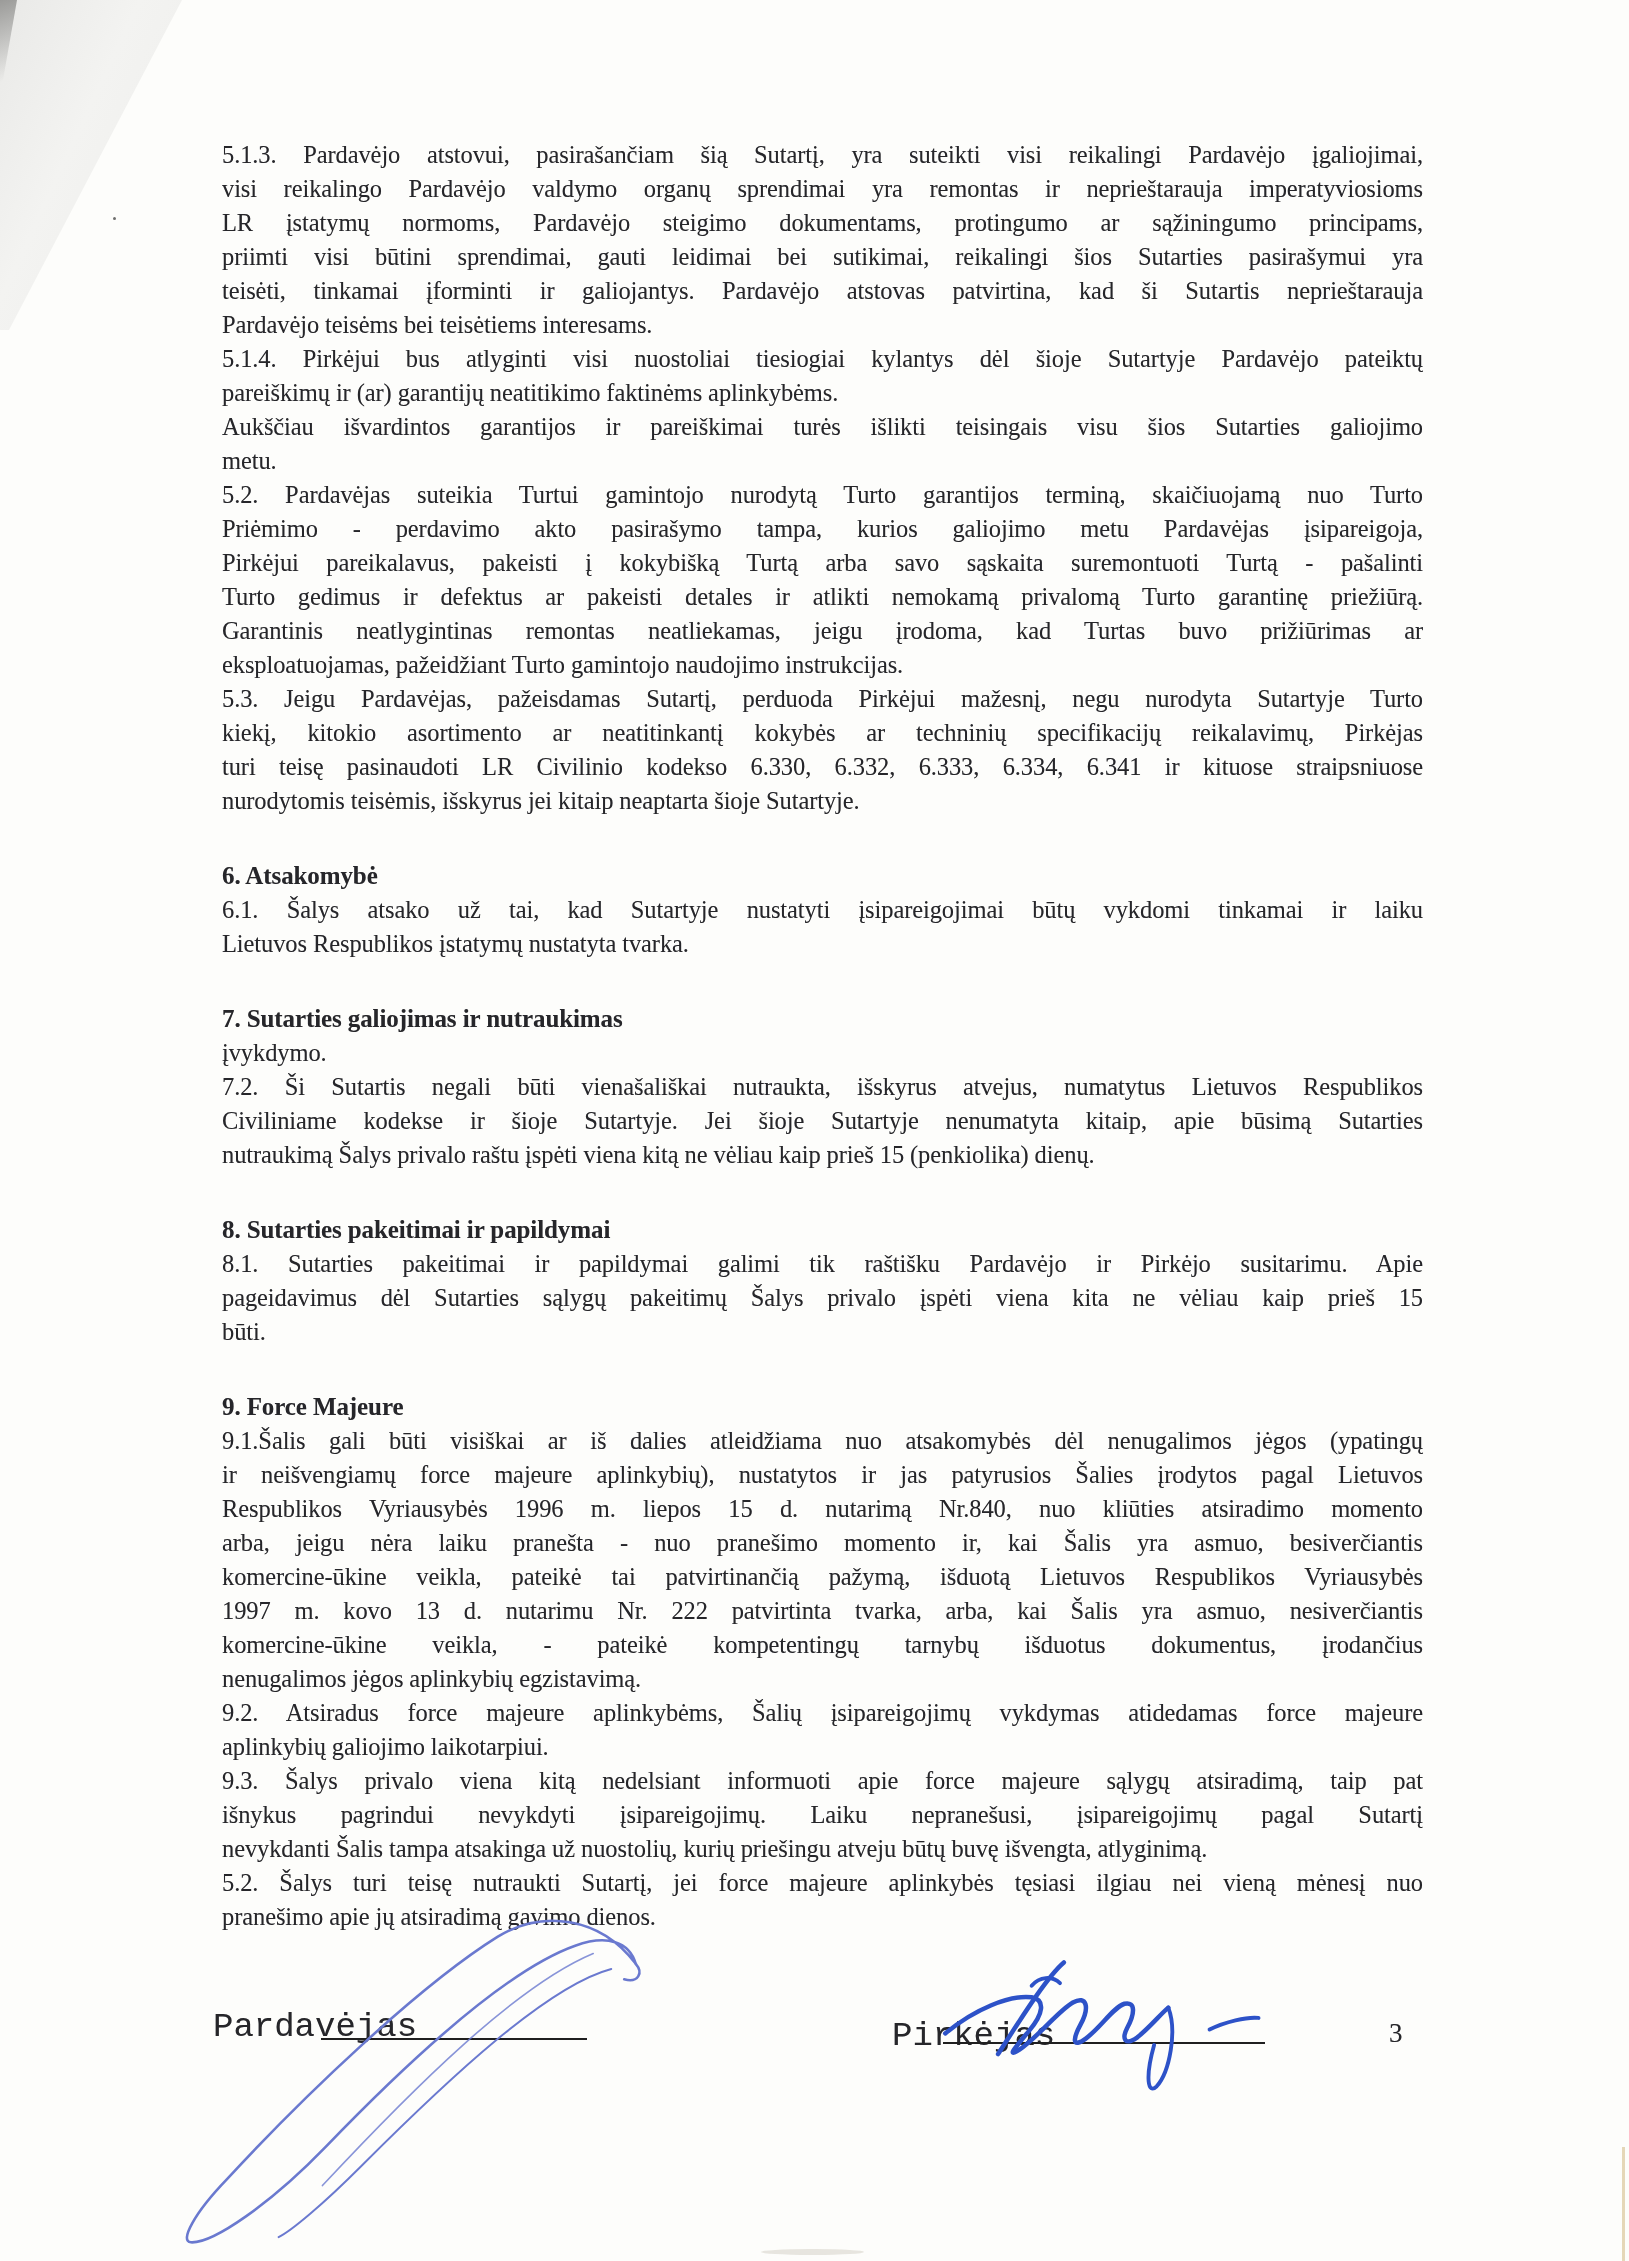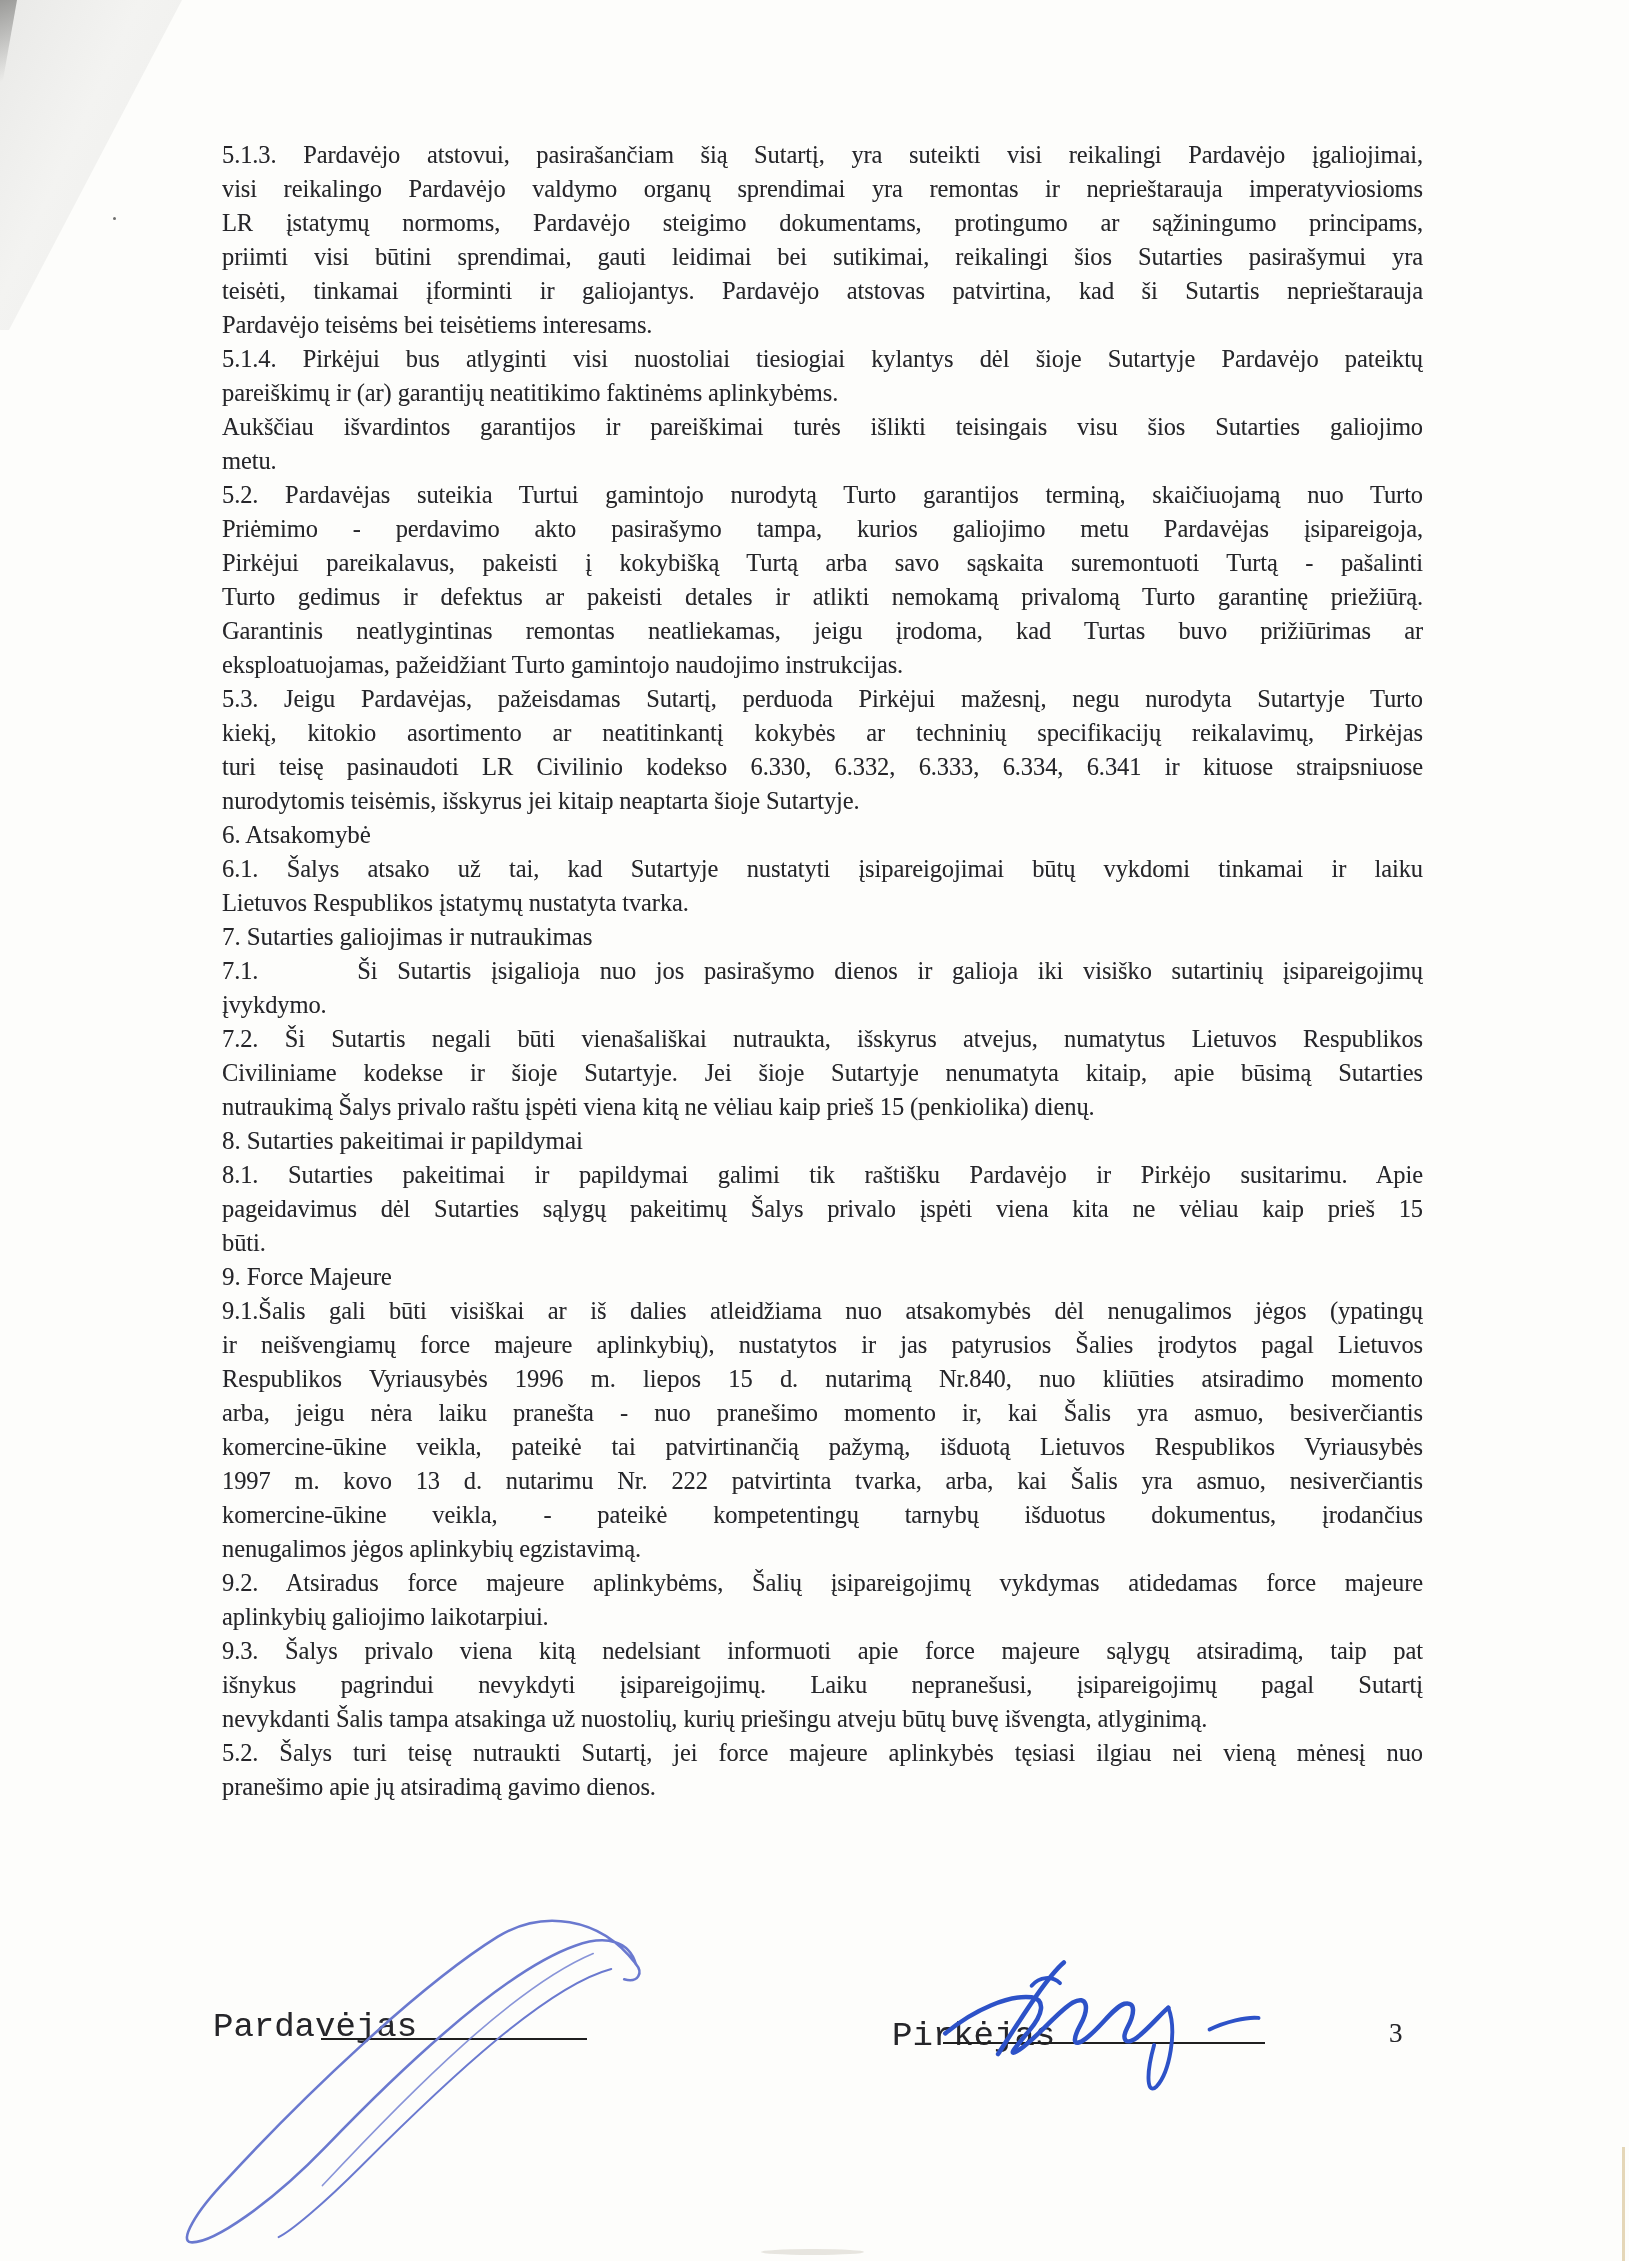--- a/index.html
+++ b/index.html
@@ -28,21 +28,21 @@
 
   
   .doc-body{
     position:absolute;left:222px;top:138px;width:1201px;
     font-size:24.5px;line-height:34px;letter-spacing:-0.1px;
     text-shadow:0 0 0.6px rgba(40,40,44,.25);
   }
   .para{margin:0;}
   .ln{height:34px;text-align:justify;text-align-last:justify;overflow:visible;white-space:nowrap normal;}
   .ln.last{text-align-last:left;}
-  .heading{height:34px;font-weight:normal;font-size:25px;}
+  .heading{margin-top:41px;height:34px;font-weight:bold;font-size:25px;}
 
   
   .sig-label{position:absolute;font-size:34px;text-shadow:0 0 0.6px rgba(40,40,44,.25);font-family:Liberation Mono, monospace;}
   .seller-label{left:213px;top:2008px;}
   .buyer-label{left:892px;top:2017px;}
   .sig-line{position:absolute;height:1.9px;background:#1f1f1f;}
   .seller-line{left:321px;top:2038px;width:266px;}
   .buyer-line{left:943px;top:2042px;width:322px;}
   .page-number{position:absolute;left:1389px;top:2018px;font-size:27px;text-shadow:0 0 0.6px rgba(40,40,44,.25);}
   .ink-svg{position:absolute;left:0;top:0;pointer-events:none;}
@@ -89,21 +89,20 @@
         <div class="ln">turi teisę pasinaudoti LR Civilinio kodekso 6.330, 6.332, 6.333, 6.334, 6.341 ir kituose straipsniuose</div>
         <div class="ln last">nurodytomis teisėmis, išskyrus jei kitaip neaptarta šioje Sutartyje.</div>
       </div>
       <div class="heading">6. Atsakomybė</div>
       <div class="para">
         <div class="ln">6.1. Šalys atsako už tai, kad Sutartyje nustatyti įsipareigojimai būtų vykdomi tinkamai ir laiku</div>
         <div class="ln last">Lietuvos Respublikos įstatymų nustatyta tvarka.</div>
       </div>
       <div class="heading">7. Sutarties galiojimas ir nutraukimas</div>
       <div class="para">
-        <div class="ln">7.1.&nbsp;&nbsp;&nbsp;&nbsp;&nbsp;Ši Sutartis įsigalioja nuo jos pasirašymo dienos ir galioja iki visiško sutartinių įsipareigojimų</div>
         <div class="ln last">įvykdymo.</div>
       </div>
       <div class="para">
         <div class="ln">7.2. Ši Sutartis negali būti vienašališkai nutraukta, išskyrus atvejus, numatytus Lietuvos Respublikos</div>
         <div class="ln">Civiliniame kodekse ir šioje Sutartyje. Jei šioje Sutartyje nenumatyta kitaip, apie būsimą Sutarties</div>
         <div class="ln last">nutraukimą Šalys privalo raštu įspėti viena kitą ne vėliau kaip prieš 15 (penkiolika) dienų.</div>
       </div>
       <div class="heading">8. Sutarties pakeitimai ir papildymai</div>
       <div class="para">
         <div class="ln">8.1. Sutarties pakeitimai ir papildymai galimi tik raštišku Pardavėjo ir Pirkėjo susitarimu. Apie</div>

